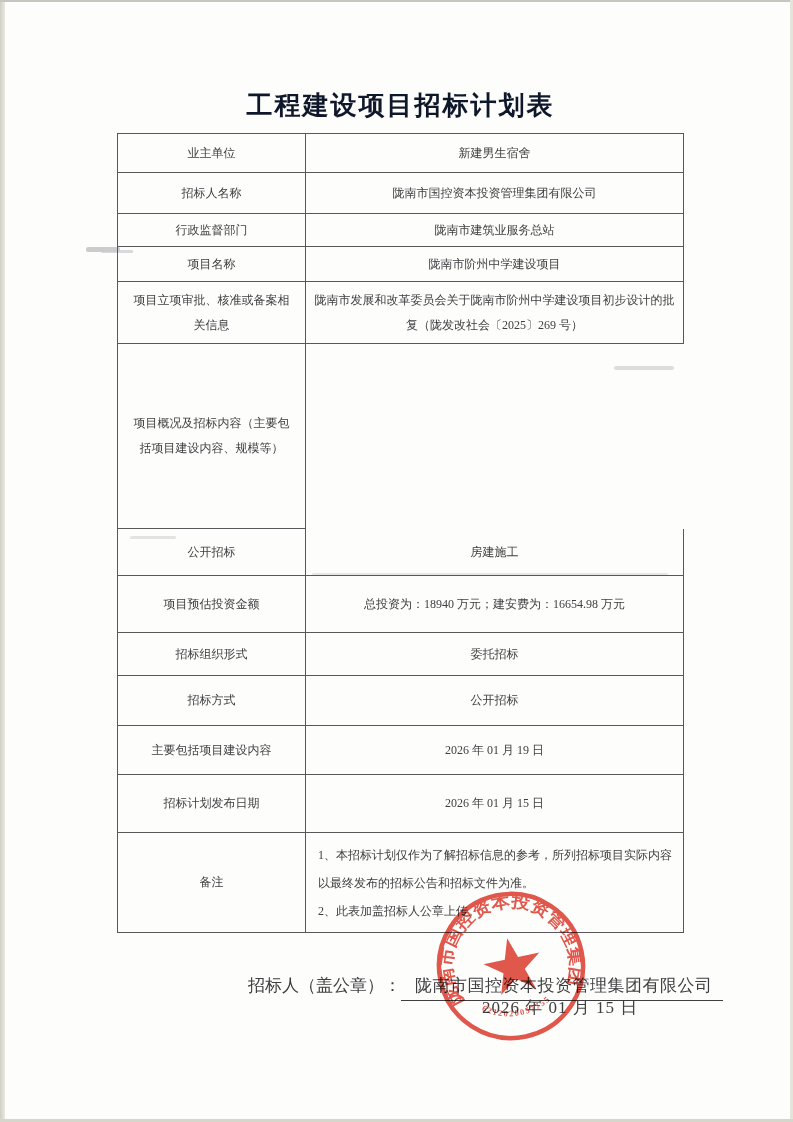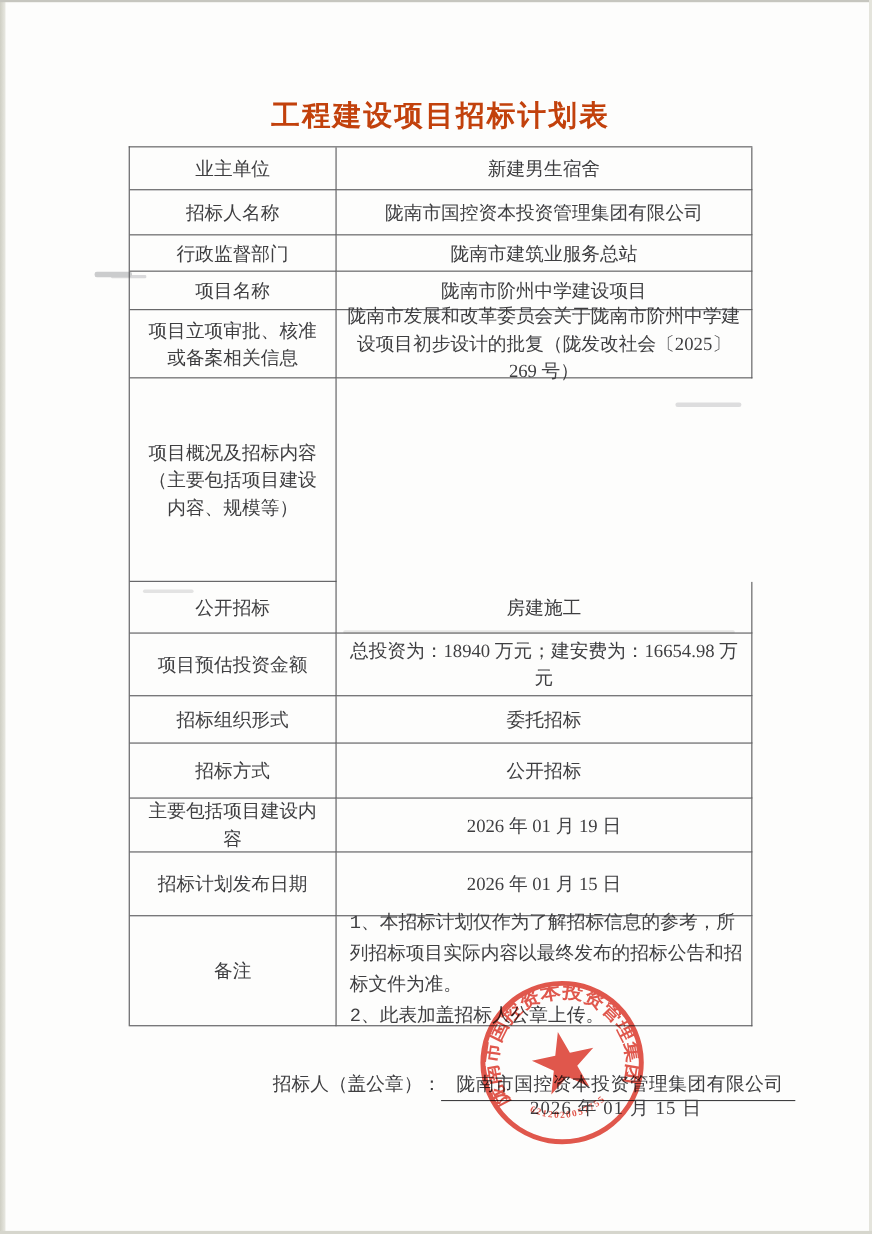--- a/index.html
+++ b/index.html
@@ -19,52 +19,51 @@
   .edge-bottom{left:0;bottom:0;width:793px;height:3px;background:#d6d6cd;}
   .smudge{position:absolute;pointer-events:none;border-radius:2px;}
   .smudge1{left:86px;top:247px;width:34px;height:5px;background:rgba(110,112,118,.35);box-shadow:14px 2px 0 -1px rgba(110,112,118,.25);}
   .smudge2{left:614px;top:366px;width:60px;height:4px;background:rgba(140,140,145,.28);}
   .smudge3{left:312px;top:573px;width:356px;height:3px;background:rgba(150,150,150,.22);}
   .smudge4{left:130px;top:536px;width:46px;height:3px;background:rgba(150,150,150,.25);}
 
   .doc-title{
     position:absolute;left:117px;top:88px;width:567px;
     text-align:center;font-size:26px;font-weight:bold;
-    letter-spacing:2px;color:#c2410c;
+    letter-spacing:2px;color:#0f172a;
   }
 
   .bid-table{
     position:absolute;left:117px;top:133px;width:567px;
     border-top:1px solid #58585a;border-left:1px solid #58585a;
     box-sizing:border-box;
   }
   .trow{display:flex;box-sizing:border-box;}
   .tcell{
     box-sizing:border-box;
     border-right:1px solid #58585a;border-bottom:1px solid #58585a;
     display:flex;align-items:center;justify-content:center;
-    font-size:17px;line-height:25px;text-align:center;
+    font-size:12px;line-height:25px;text-align:center;
     padding:2px 6px;
   }
   .lcell{width:188px;flex:0 0 188px;padding:2px 12px;}
   .vcell{flex:1;}
   
   .r1{height:39px}.r2{height:41px}.r3{height:35px}.r4{height:33px}
   .r5{height:62px}.r6{height:185px}.r7{height:47px}.r8{height:57px}
   .r9{height:43px}.r10{height:50px}.r11{height:49px}.r12{height:58px}
   .r13{height:100px}
   .vcell.long{
     display:block;text-align:justify;text-align-last:center;
     padding:6px 8px;line-height:26.2px;
   }
   .vcell.remark{
     display:flex;align-items:center;justify-content:flex-start;
     text-align:left;white-space:pre-line;padding:4px 1px 4px 12px;
     line-height:28px;
-    font-family:Liberation Mono, monospace;
   }
 
   .sign-line{
     position:absolute;left:248px;top:974px;width:470px;
     font-size:17px;color:#3e3e40;white-space:nowrap;
   }
   .sign-name{
     display:inline-block;border-bottom:1.6px solid #3e3e40;
     padding:0 10px 3px 14px;letter-spacing:.5px;
   }

